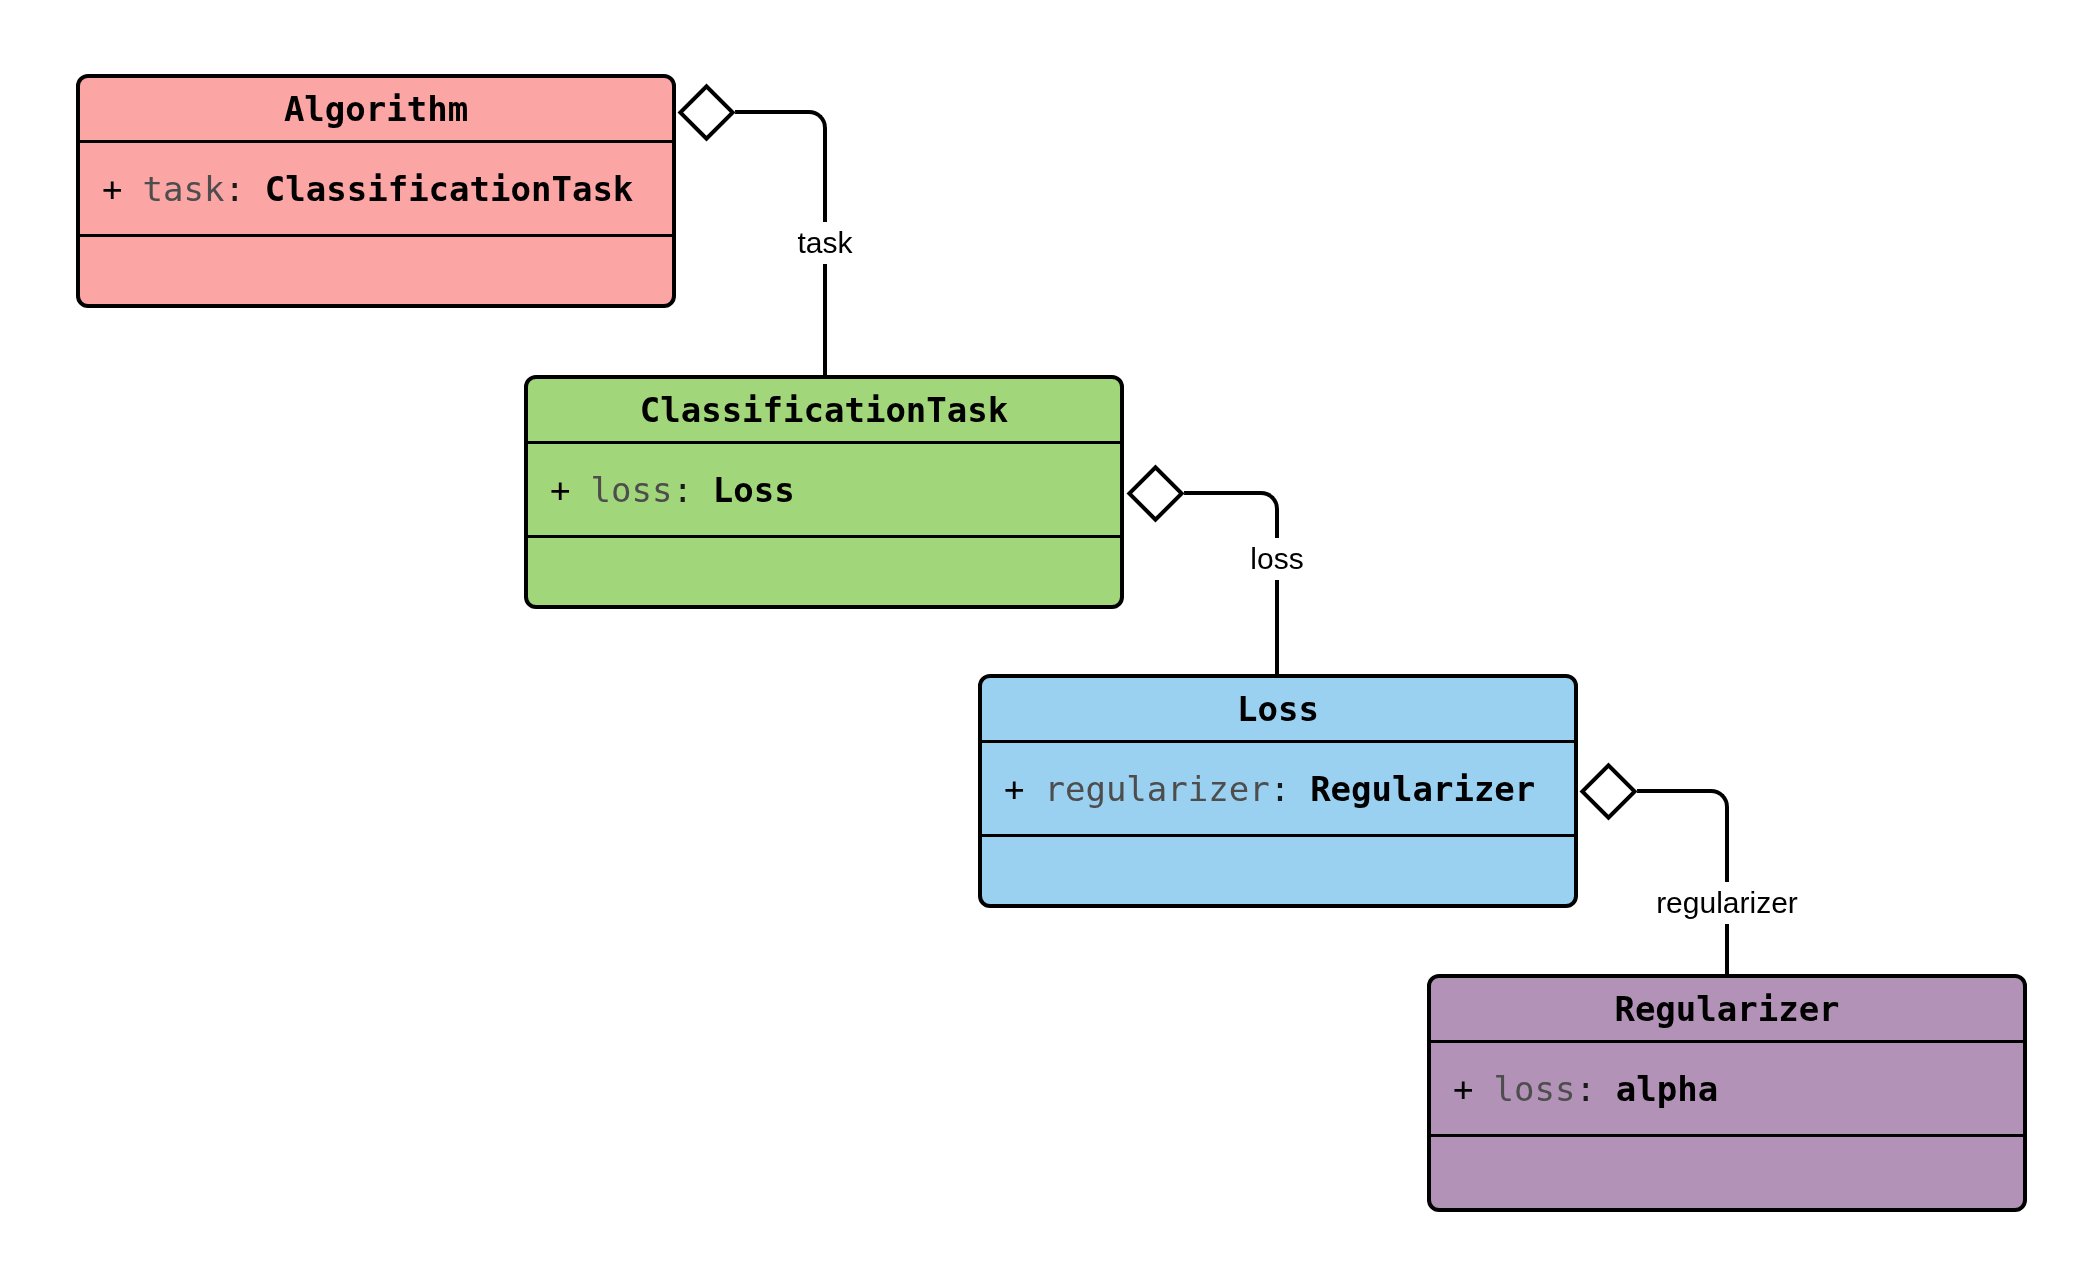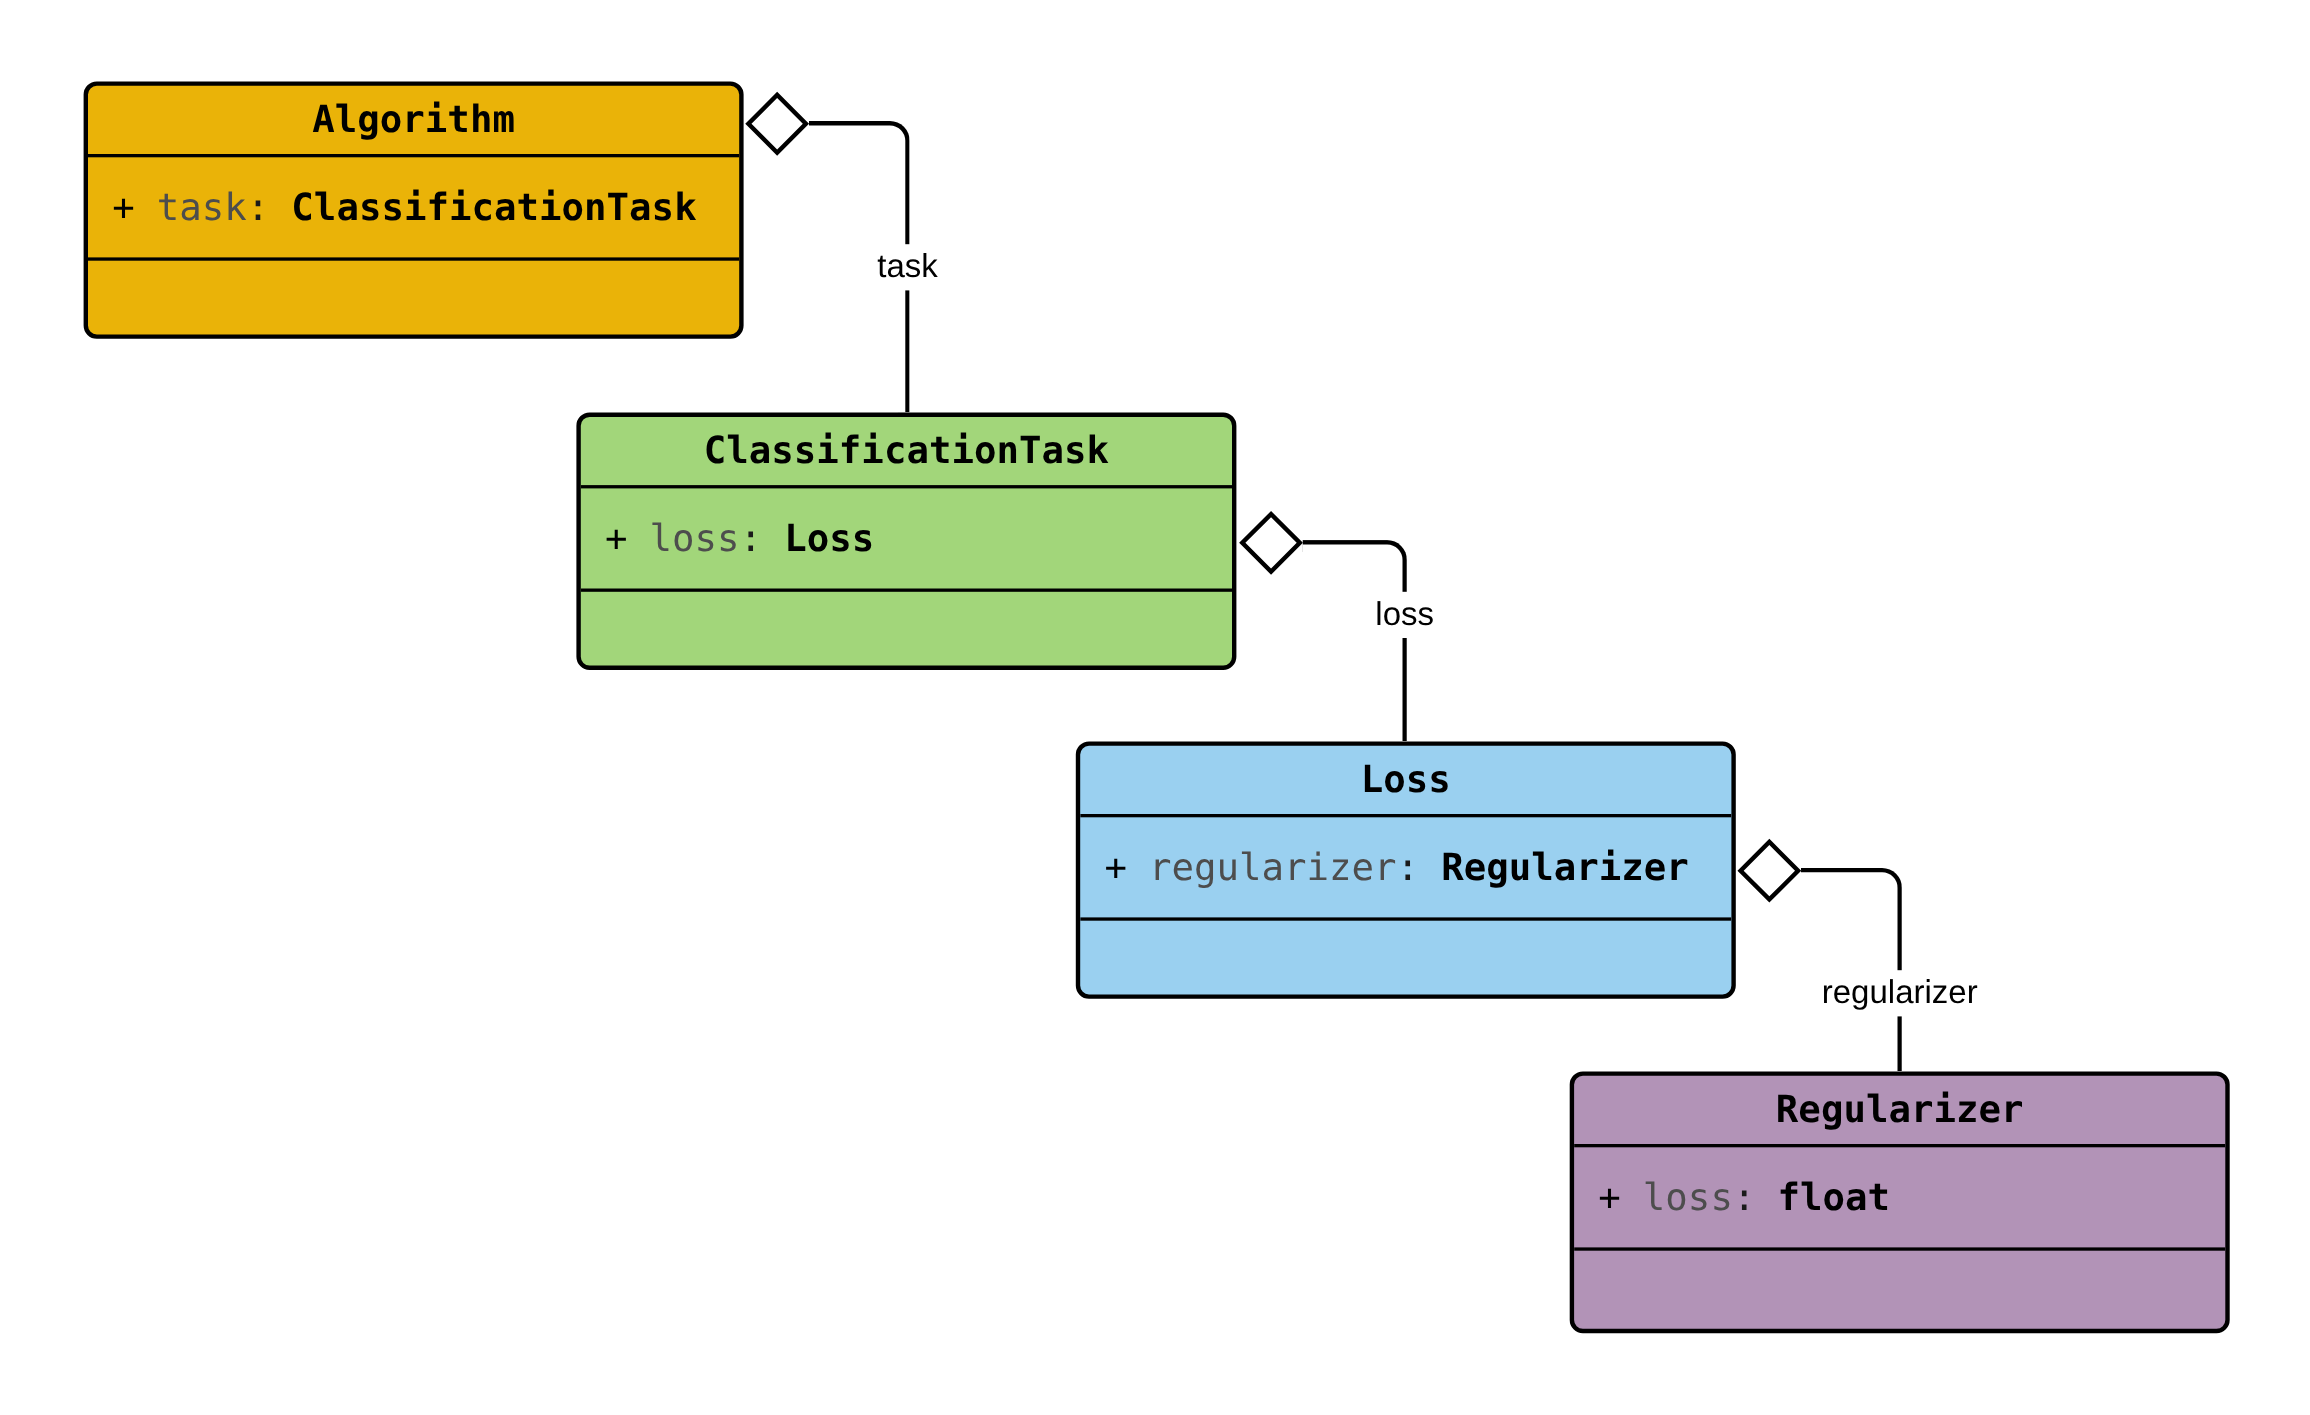--- a/index.html
+++ b/index.html
@@ -101,21 +101,21 @@
   }
   #label-task        { left: 825px;  top: 243px; }
   #label-loss        { left: 1277px; top: 559px; }
   #label-regularizer { left: 1727px; top: 903px; }
 </style>
 </head>
 <body>
 
 <div class="canvas">
 
-  <div class="uml-class" id="cls-algorithm" style="background-color: #eab308; justify-content: space-between;">
+  <div class="uml-class" id="cls-algorithm" style="background-color: #fca5a5; justify-content: space-between;">
     <div class="uml-title">Algorithm</div>
     <div class="uml-attrs">
       <span class="attr-vis">+</span><span class="attr-name">task</span><span class="attr-sep">:</span><span class="attr-type">ClassificationTask</span>
     </div>
     <div class="uml-empty"></div>
   </div>
 
   <div class="uml-class" id="cls-classificationtask" style="background-color: rgb(162, 214, 122);">
     <div class="uml-title">ClassificationTask</div>
     <div class="uml-attrs">
@@ -128,21 +128,21 @@
     <div class="uml-title">Loss</div>
     <div class="uml-attrs">
       <span class="attr-vis">+</span><span class="attr-name">regularizer</span><span class="attr-sep">:</span><span class="attr-type">Regularizer</span>
     </div>
     <div class="uml-empty"></div>
   </div>
 
   <div class="uml-class" id="cls-regularizer" style="background-color: rgb(178, 147, 183);">
     <div class="uml-title">Regularizer</div>
     <div class="uml-attrs">
-      <span class="attr-vis">+</span><span class="attr-name">loss</span><span class="attr-sep">:</span><span class="attr-type">float</span>
+      <span class="attr-vis">+</span><span class="attr-name">loss</span><span class="attr-sep">:</span><span class="attr-type">alpha</span>
     </div>
     <div class="uml-empty"></div>
   </div>
 
   <div class="elbow" id="edge-task"></div>
   <div class="elbow" id="edge-loss"></div>
   <div class="elbow" id="edge-regularizer"></div>
 
   <div class="diamond" id="diamond-task"></div>
   <div class="diamond" id="diamond-loss"></div>

